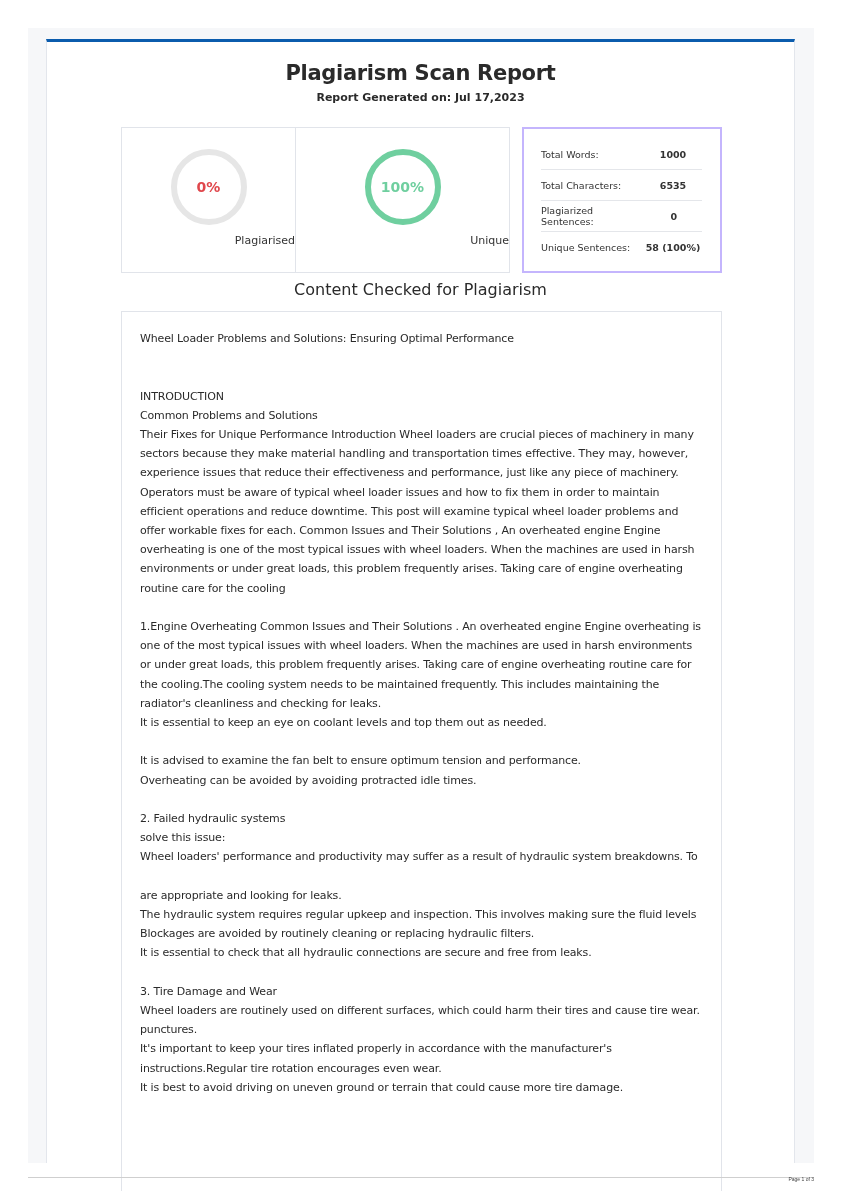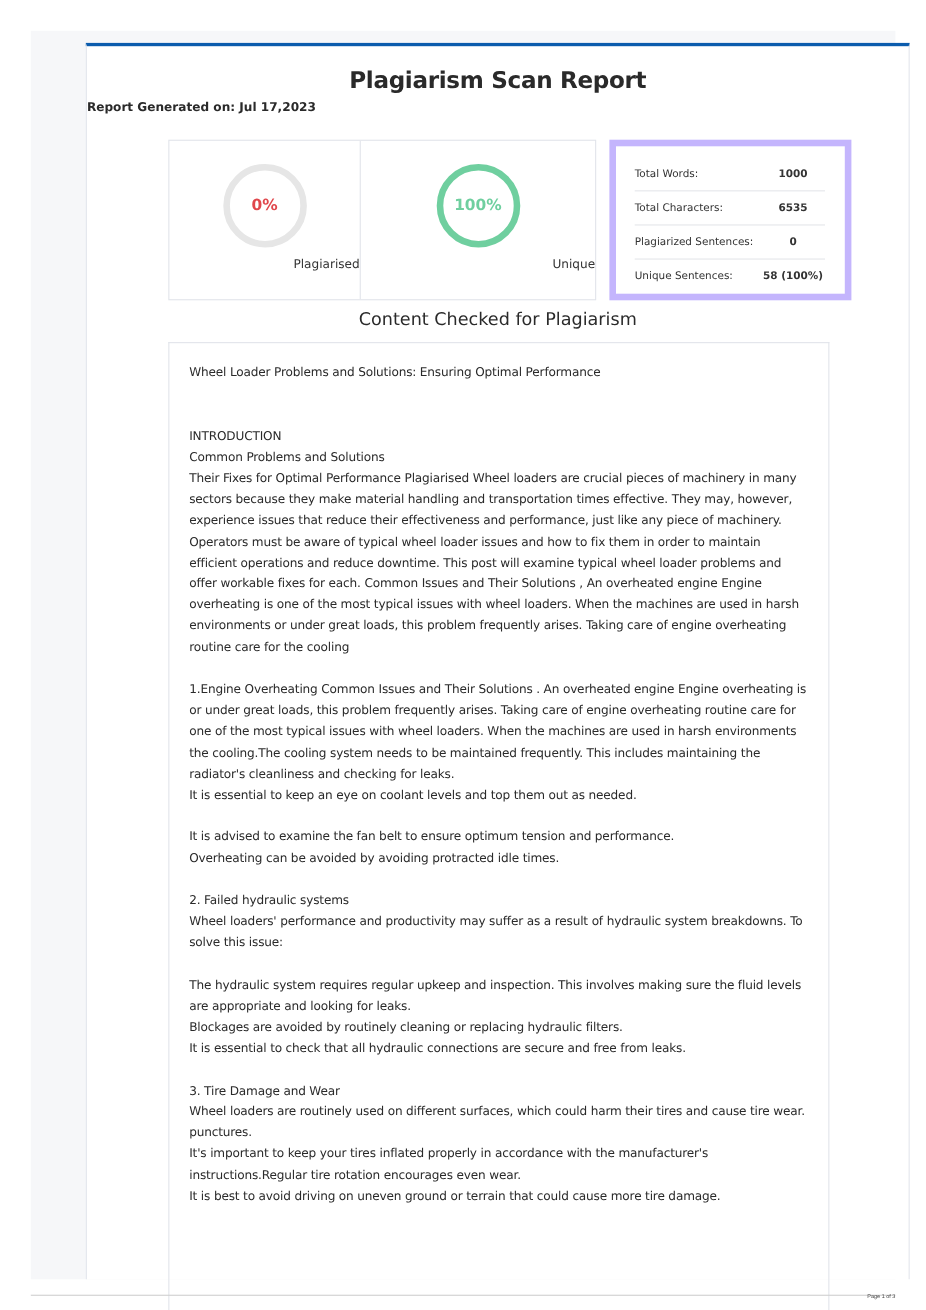--- a/index.html
+++ b/index.html
@@ -9,28 +9,27 @@
   }
   .page-bg {
     position: absolute; left: 28px; top: 28px; width: 786px; height: 1135px;
     background: #f6f7f9;
   }
   .card {
     position: absolute; left: 46px; top: 39px; width: 749px; height: 1124px;
     background: #ffffff; border-top: 3px solid #0b5cad;
     border-left: 1px solid #e3e6ec; border-right: 1px solid #e3e6ec;
     box-sizing: border-box;
-    margin-left: 32px;
   }
   .title {
     position: absolute; left: 0; right: 0; top: 19px; text-align: center;
     font-size: 21px; font-weight: bold; color: #2a2a2a; letter-spacing: -0.3px;
   }
   .subtitle {
-    position: absolute; left: 0; right: 0; top: 49px; 
+    position: absolute; left: 0; right: 0; top: 49px; text-align: center;
     font-size: 11px; color: #2a2a2a; font-weight: 600;
   }
   .scores {
     position: absolute; left: 74px; top: 85px; width: 389px; height: 146px;
     border: 1px solid #e1e4ea; box-sizing: border-box; display: flex;
   }
   .score-cell {
     flex: 1; position: relative; box-sizing: border-box;
   }
   .score-cell + .score-cell { border-left: 1px solid #e1e4ea; padding-left: 40px; }
@@ -40,22 +39,22 @@
     border: 6px solid #e6e6e6; display: flex; align-items: center; justify-content: center;
     font-size: 14px; font-weight: bold;
   }
   .ring.plag { color: #e0474c; border-color: #e6e6e6; }
   .ring.uniq { color: #6fcf9f; border-color: #6fcf9f; }
   .score-label {
     position: absolute; left: 0; right: 0; top: 106px; text-align: right;
     font-size: 11px; color: #333;
   }
   .stats {
-    position: absolute; left: 475px; top: 85px; width: 220px; height: 146px;
-    border: 6px solid #c4b5fd; box-sizing: border-box; padding: 10px 18px 0 17px;
+    position: absolute; left: 475px; top: 85px; width: 200px; height: 146px;
+    border: 2px solid #c4b5fd; box-sizing: border-box; padding: 10px 18px 0 17px;
   }
   .stat-row {
     display: flex; justify-content: space-between; align-items: center;
     height: 30px; border-bottom: 1px solid #e4e6ea; font-size: 9.5px;
   }
   .stat-row:last-child { border-bottom: none; }
   .stat-label { color: #333; }
   .stat-value { font-weight: bold; color: #333; width: 58px; text-align: center; }
   .section-title {
     position: absolute; left: 0; right: 0; top: 238px; text-align: center;
@@ -122,46 +121,46 @@
   </div>
 
   <div class="section-title">Content Checked for Plagiarism</div>
 
   <div class="content-box">
     <div class="content-line">Wheel Loader Problems and Solutions: Ensuring Optimal Performance</div>
     <div class="content-line"></div>
     <div class="content-line"></div>
     <div class="content-line">INTRODUCTION</div>
     <div class="content-line">Common Problems and Solutions</div>
-    <div class="content-line">Their Fixes for Optimal Performance Plagiarised Wheel loaders are crucial pieces of machinery in many</div>
+    <div class="content-line">Their Fixes for Unique Performance Introduction Wheel loaders are crucial pieces of machinery in many</div>
     <div class="content-line">sectors because they make material handling and transportation times effective. They may, however,</div>
     <div class="content-line">experience issues that reduce their effectiveness and performance, just like any piece of machinery.</div>
     <div class="content-line">Operators must be aware of typical wheel loader issues and how to fix them in order to maintain</div>
     <div class="content-line">efficient operations and reduce downtime. This post will examine typical wheel loader problems and</div>
     <div class="content-line">offer workable fixes for each. Common Issues and Their Solutions , An overheated engine Engine</div>
     <div class="content-line">overheating is one of the most typical issues with wheel loaders. When the machines are used in harsh</div>
     <div class="content-line">environments or under great loads, this problem frequently arises. Taking care of engine overheating</div>
     <div class="content-line">routine care for the cooling</div>
     <div class="content-line"></div>
     <div class="content-line">1.Engine Overheating Common Issues and Their Solutions . An overheated engine Engine overheating is</div>
+    <div class="content-line">one of the most typical issues with wheel loaders. When the machines are used in harsh environments</div>
     <div class="content-line">or under great loads, this problem frequently arises. Taking care of engine overheating routine care for</div>
-    <div class="content-line">one of the most typical issues with wheel loaders. When the machines are used in harsh environments</div>
     <div class="content-line">the cooling.The cooling system needs to be maintained frequently. This includes maintaining the</div>
     <div class="content-line">radiator's cleanliness and checking for leaks.</div>
     <div class="content-line">It is essential to keep an eye on coolant levels and top them out as needed.</div>
     <div class="content-line"></div>
     <div class="content-line">It is advised to examine the fan belt to ensure optimum tension and performance.</div>
     <div class="content-line">Overheating can be avoided by avoiding protracted idle times.</div>
     <div class="content-line"></div>
     <div class="content-line">2. Failed hydraulic systems</div>
+    <div class="content-line">solve this issue:</div>
     <div class="content-line">Wheel loaders' performance and productivity may suffer as a result of hydraulic system breakdowns. To</div>
-    <div class="content-line">solve this issue:</div>
     <div class="content-line"></div>
+    <div class="content-line">are appropriate and looking for leaks.</div>
     <div class="content-line">The hydraulic system requires regular upkeep and inspection. This involves making sure the fluid levels</div>
-    <div class="content-line">are appropriate and looking for leaks.</div>
     <div class="content-line">Blockages are avoided by routinely cleaning or replacing hydraulic filters.</div>
     <div class="content-line">It is essential to check that all hydraulic connections are secure and free from leaks.</div>
     <div class="content-line"></div>
     <div class="content-line">3. Tire Damage and Wear</div>
     <div class="content-line">Wheel loaders are routinely used on different surfaces, which could harm their tires and cause tire wear.</div>
     <div class="content-line">punctures.</div>
     <div class="content-line">It's important to keep your tires inflated properly in accordance with the manufacturer's</div>
     <div class="content-line">instructions.Regular tire rotation encourages even wear.</div>
     <div class="content-line">It is best to avoid driving on uneven ground or terrain that could cause more tire damage.</div>
   </div>

